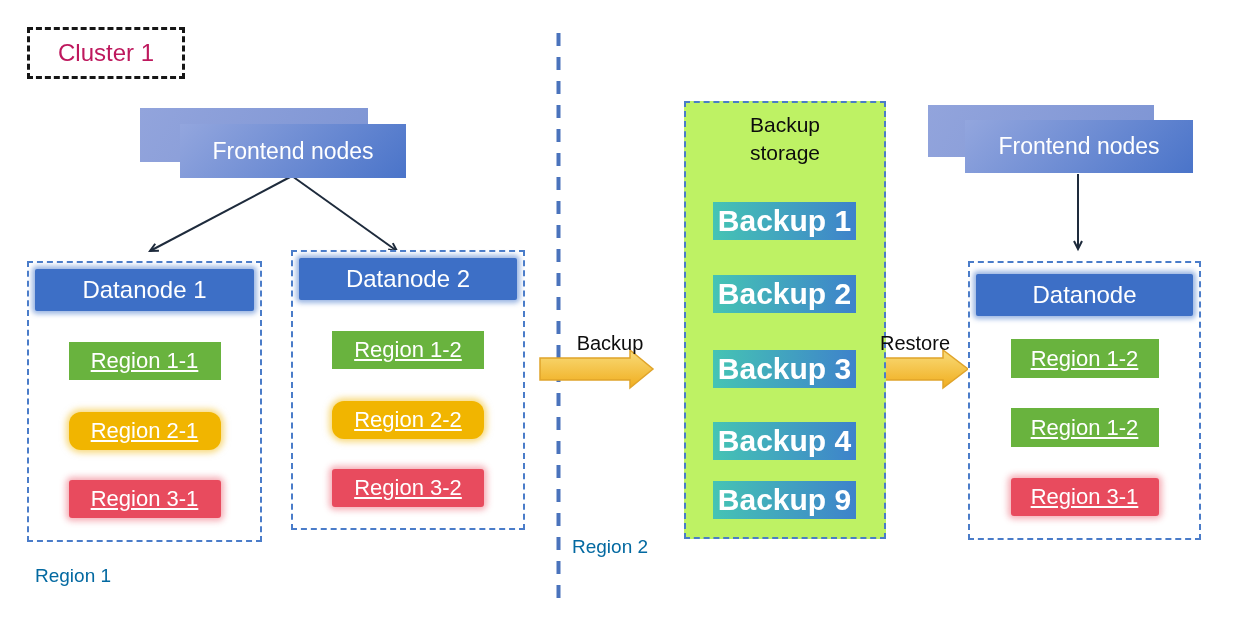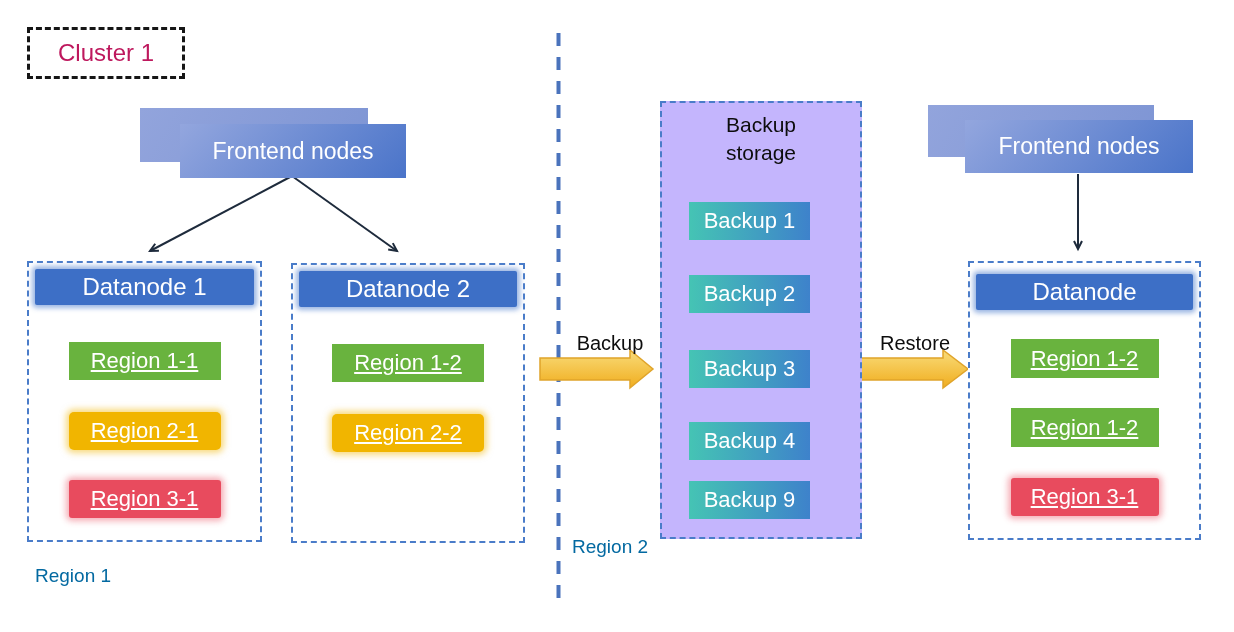--- a/index.html
+++ b/index.html
@@ -26,48 +26,48 @@
     position:absolute;left:40px;top:16px;width:226px;height:54px;
     background:linear-gradient(135deg,var(--frontend-from,#93a6de),var(--frontend-to,#4a74c9));
     color:#fff;font-size:23px;display:flex;align-items:center;justify-content:center;
   }
 
   
   .dn-panel{
     position:absolute;border:2px dashed var(--dashed-blue,#4a7cc9);background:#fff;
   }
   .dn-header{
-    position:absolute;left:6px;top:6px;height:36px;
+    position:absolute;left:6px;top:6px;height:42px;
     background:var(--datanode-blue,#3d6fc6);
     box-shadow:0 0 5px 3px rgba(137,169,222,0.85);
     color:#fff;font-size:24px;display:flex;align-items:center;justify-content:center;
     border-radius:2px;
   }
   .region{
     position:absolute;left:50%;transform:translateX(-50%);
     height:38px;color:#fff;font-size:22px;
     display:flex;align-items:center;justify-content:center;text-decoration:underline;
   }
   .region.green{background:var(--region-green,#69b33e);}
-  .region.yellow{background:var(--region-yellow,#f1b500);box-shadow:0 0 6px 3px rgba(241,181,0,0.5);border-radius:5px;}
+  .region.yellow{background:var(--region-yellow,#f1b500);box-shadow:0 0 6px 3px rgba(241,181,0,0.5);border-radius:12px;}
   .region.red{background:var(--region-red,#e84b5e);box-shadow:0 0 6px 3px rgba(232,75,94,0.45);border-radius:3px;}
 
   
   .bk-panel{
-    position:absolute;left:660px;top:101px;width:198px;height:434px;
-    border:2px dashed var(--dashed-blue,#4a7cc9);background:#c4b5fd;
+    position:absolute;left:684px;top:101px;width:198px;height:434px;
+    border:2px dashed var(--dashed-blue,#4a7cc9);background:#bef264;
   }
   .bk-title{
     position:absolute;top:8px;left:50%;transform:translateX(-50%);width:110px;
     text-align:center;font-size:21px;line-height:1.32;color:#0d0d0d;
   }
   .bk-item{
-    position:absolute;left:27px;width:121px;height:38px;
+    position:absolute;left:27px;width:143px;height:38px;
     background:linear-gradient(90deg,var(--backup-teal,#45c4b4),var(--backup-blue,#3e82cb));
-    color:#fff;font-size:22px;display:flex;align-items:center;justify-content:center;
+    color:#fff;font-size:30px;display:flex;align-items:center;justify-content:center;font-weight:bold;
   }
 
   .flow-label{
     position:absolute;width:120px;text-align:center;
     font-size:20px;color:#0d0d0d;
   }
   .region-caption{
     position:absolute;font-size:19px;color:#0369a1;
   }
 </style>
@@ -106,24 +106,25 @@
     <div class="fe-front">Frontend nodes</div>
   </div>
 
   <div class="dn-panel" style="left:27px;top:261px;width:231px;height:277px;">
     <div class="dn-header" style="width:219px;">Datanode 1</div>
     <div class="region green" style="top:79px;width:152px;">Region 1-1</div>
     <div class="region yellow" style="top:149px;width:152px;">Region 2-1</div>
     <div class="region red" style="top:217px;width:152px;">Region 3-1</div>
   </div>
 
-  <div class="dn-panel" style="left:291px;top:263px;width:230px;height:276px;">
+  <div class="dn-panel" style="left:291px;top:250px;width:230px;height:276px;">
     <div class="dn-header" style="width:218px;">Datanode 2</div>
     <div class="region green" style="top:79px;width:152px;">Region 1-2</div>
     <div class="region yellow" style="top:149px;width:152px;">Region 2-2</div>
+    <div class="region red" style="top:217px;width:152px;">Region 3-2</div>
   </div>
 
   <div class="bk-panel">
     <div class="bk-title">Backup storage</div>
     <div class="bk-item" style="top:99px;">Backup 1</div>
     <div class="bk-item" style="top:172px;">Backup 2</div>
     <div class="bk-item" style="top:247px;">Backup 3</div>
     <div class="bk-item" style="top:319px;">Backup 4</div>
     <div class="bk-item" style="top:378px;">Backup 9</div>
   </div>

